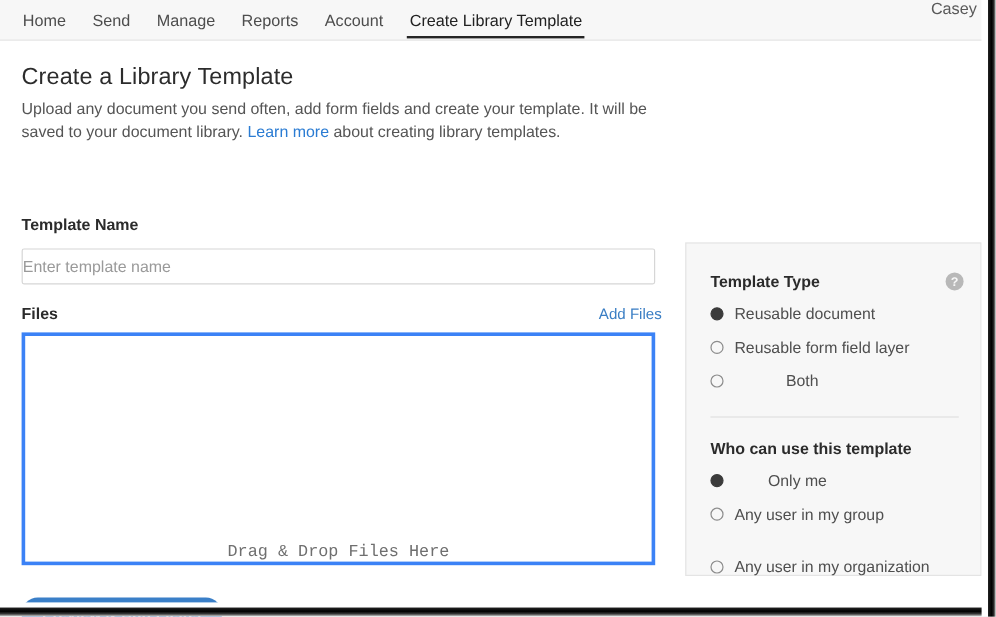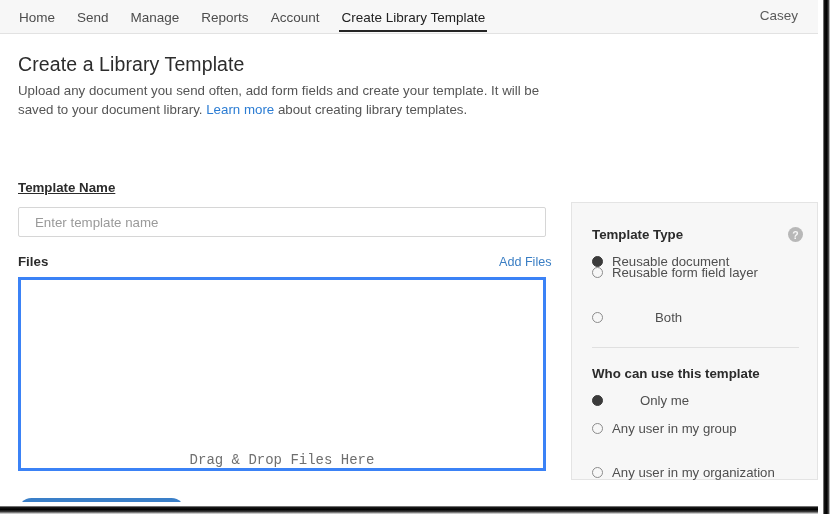--- a/index.html
+++ b/index.html
@@ -79,25 +79,24 @@
     content: "";
     position: absolute;
     left: 9px;
     right: 9px;
     bottom: 2px;
     height: 2px;
     background: #252525;
   }
   .nav-user {
     position: absolute;
-    right: 20px;
+    right: 4px;
     top: 0;
     height: 30px;
     display: flex;
-    align-items: center;
     font-size: 13.5px;
     color: #5a5a5a;
     white-space: nowrap;
   }
 
   
   .page {
     position: absolute;
     left: 0;
     top: 34px;
@@ -130,33 +129,32 @@
   }
 
   
   .label-template-name {
     position: absolute;
     left: 18px;
     top: 146px;
     font-size: 13.3px;
     font-weight: bold;
     color: #2b2b2b;
-    text-decoration: underline;
   }
   .template-name-input {
     position: absolute;
     left: 18px;
     top: 173px;
     width: 528px;
     height: 30px;
     box-sizing: border-box;
     border: 1px solid #d6d6d6;
     border-radius: 2px;
     background: #ffffff;
-    padding: 0 16px;
+    padding: 0 0;
     font-size: 13.3px;
     color: #333333;
     font-family: "Liberation Sans", sans-serif;
     outline: none;
   }
   .template-name-input::placeholder {
     color: #9a9a9a;
   }
 
   .label-files {
@@ -339,21 +337,21 @@
 
     <div class="options-panel">
 
       <div class="panel-section-title" style="left:20px; top:24px;">Template Type</div>
       <div class="help-icon">?</div>
 
       <div class="radio-row" style="top:51px;">
         <span class="radio-mark checked"></span>
         <span class="radio-label">Reusable document</span>
       </div>
-      <div class="radio-row" style="top:62px;align-items:center;">
+      <div class="radio-row" style="top:79px;align-items:center;">
         <span class="radio-mark"></span>
         <span class="radio-label">Reusable form field layer</span>
       </div>
       <div class="radio-row" style="top:107px;gap:43px;">
         <span class="radio-mark"></span>
         <span class="radio-label">Both</span>
       </div>
 
       <div class="panel-divider"></div>
 

